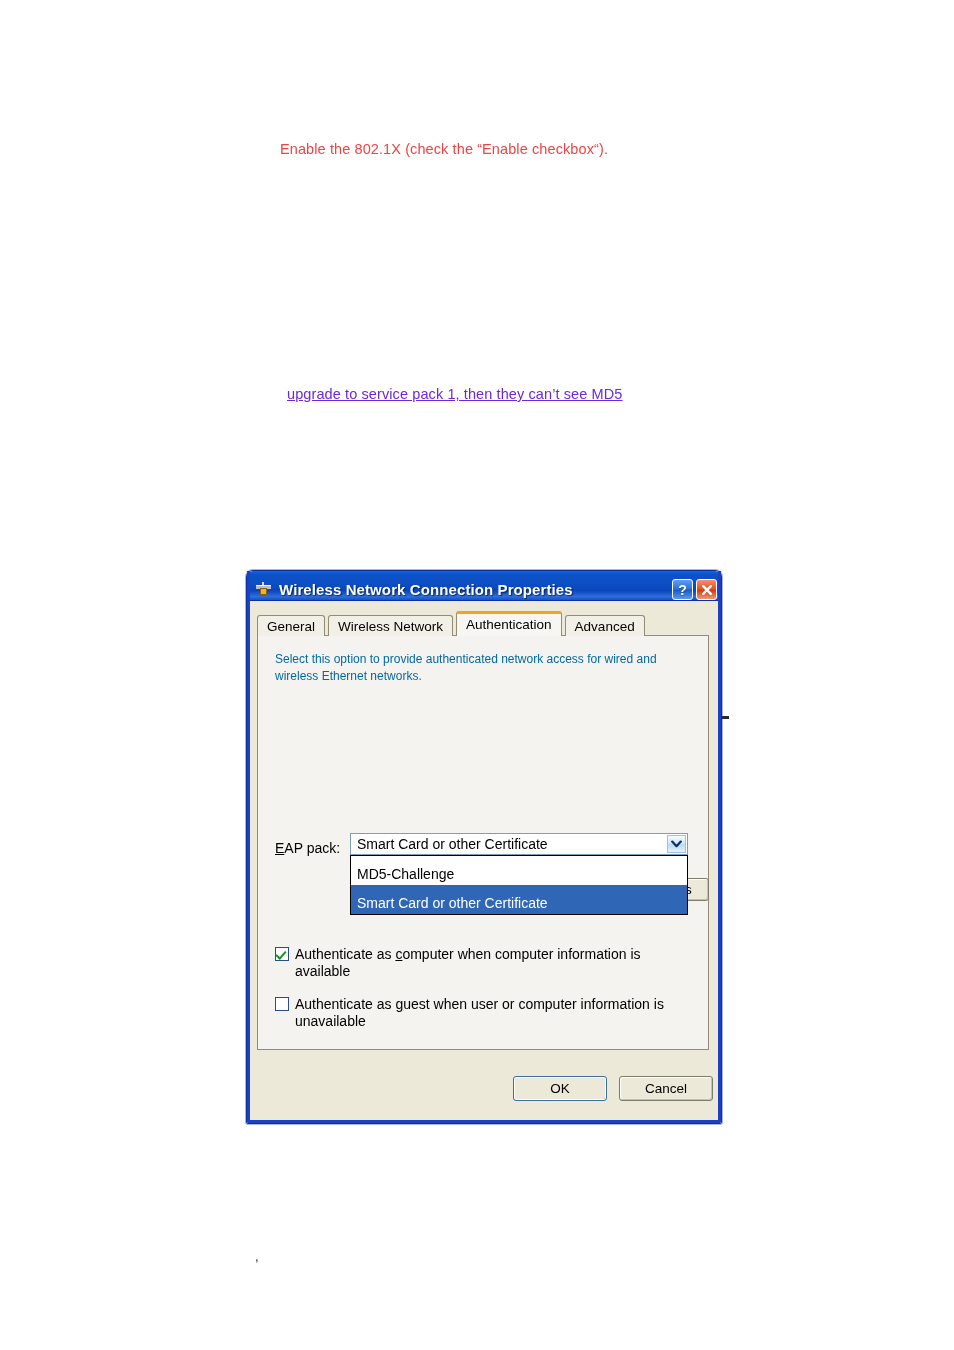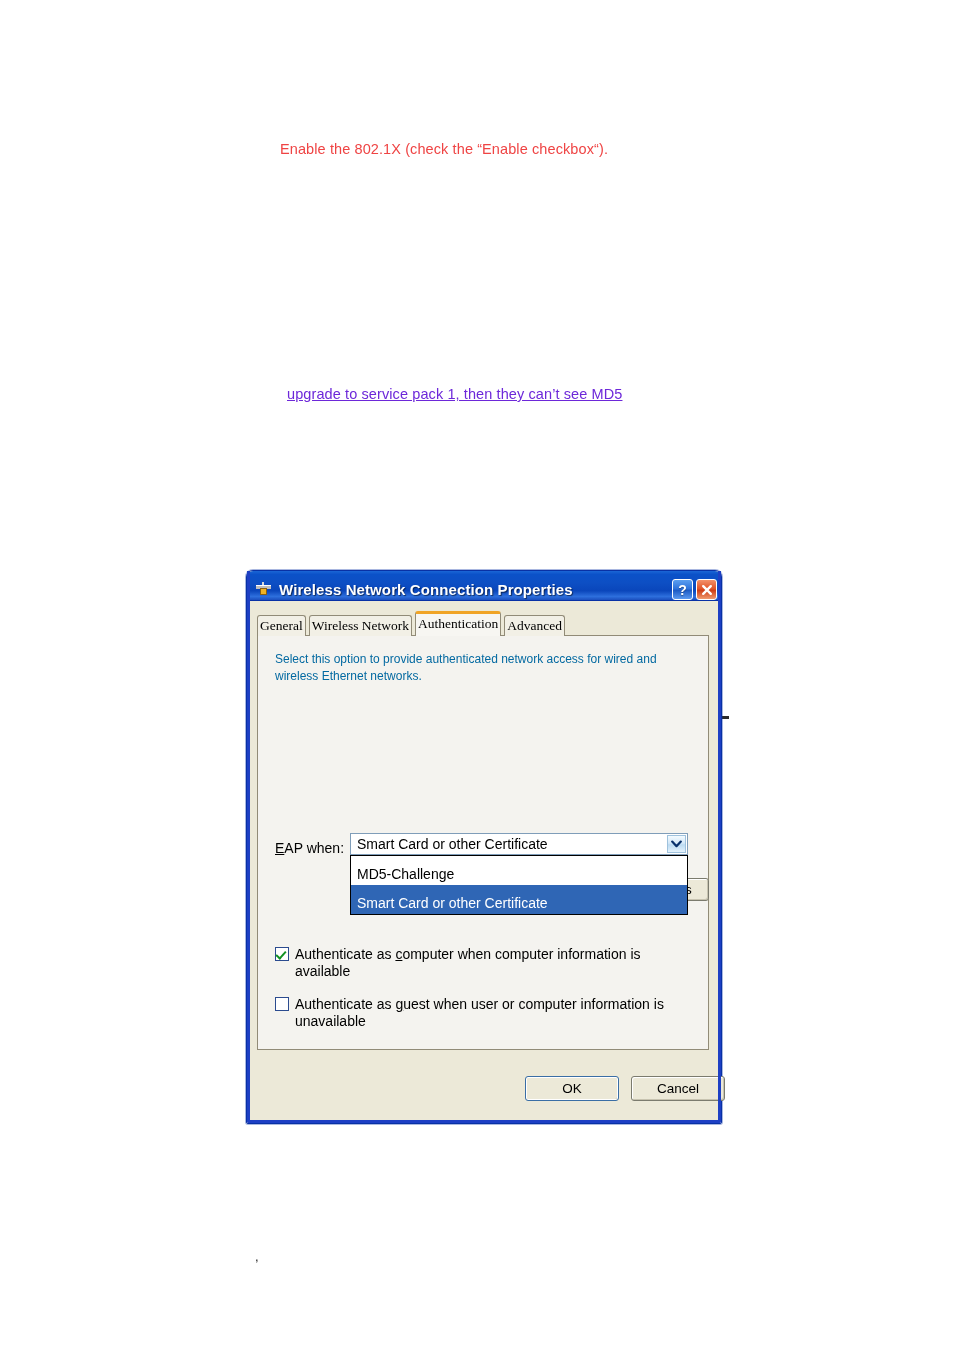--- a/index.html
+++ b/index.html
@@ -156,33 +156,32 @@
     left: 10px;
     top: 40px;
     width: 452px;
     height: 25px;
     display: flex;
     align-items: flex-end;
     gap: 3px;
   }
   .tab {
     height: 21px;
-    padding: 0 2px;
+    padding: 0 9px;
     background: #f2f0e6;
     border: 1px solid #918b77;
     border-bottom: none;
     border-radius: 3px 3px 0 0;
     font-size: 13.5px;
     color: #000;
     display: flex;
     align-items: center;
     box-sizing: border-box;
     position: relative;
     z-index: 1;
-    font-family: Liberation Serif, serif;
   }
   .tab.active {
     height: 25px;
     background: #f7f6f2;
     border-top: 3px solid #f0a426;
     border-left: 1px solid #918b77;
     border-right: 1px solid #918b77;
     padding-bottom: 2px;
     z-index: 3;
   }
@@ -319,21 +318,21 @@
     position: absolute;
     left: 355px;
     top: 242px;
     width: 96px;
     height: 23px;
     z-index: 2;
   }
 
   .footer-btns {
     position: absolute;
-    left: 12px;
+    left: 0;
     top: 505px;
     width: 552px;
     height: 30px;
   }
   .btn-ok {
     position: absolute;
     left: 266px;
     top: 0;
     width: 94px;
     height: 25px;
@@ -383,21 +382,21 @@
     <div class="tab">Wireless Network</div>
     <div class="tab active">Authentication</div>
     <div class="tab">Advanced</div>
   </div>
 
   <div class="tabpanel">
 
     <div class="panel-desc">Select this option to provide authenticated network access for wired and wireless Ethernet networks.</div>
 
 
-    <div class="eap-label"><span class="u">E</span><span>AP when:</span></div>
+    <div class="eap-label"><span class="u">E</span><span>AP pack:</span></div>
 
     <div class="combo">
       <div class="combo-text">Smart Card or other Certificate</div>
       <div class="combo-arrow">
         <svg width="11" height="8" viewBox="0 0 11 8" aria-hidden="true">
           <path d="M1.2 1.6 L5.5 6.2 L9.8 1.6" stroke="#08306b" stroke-width="2.2" fill="none" stroke-linecap="round" stroke-linejoin="round"></path>
         </svg>
       </div>
     </div>
 

